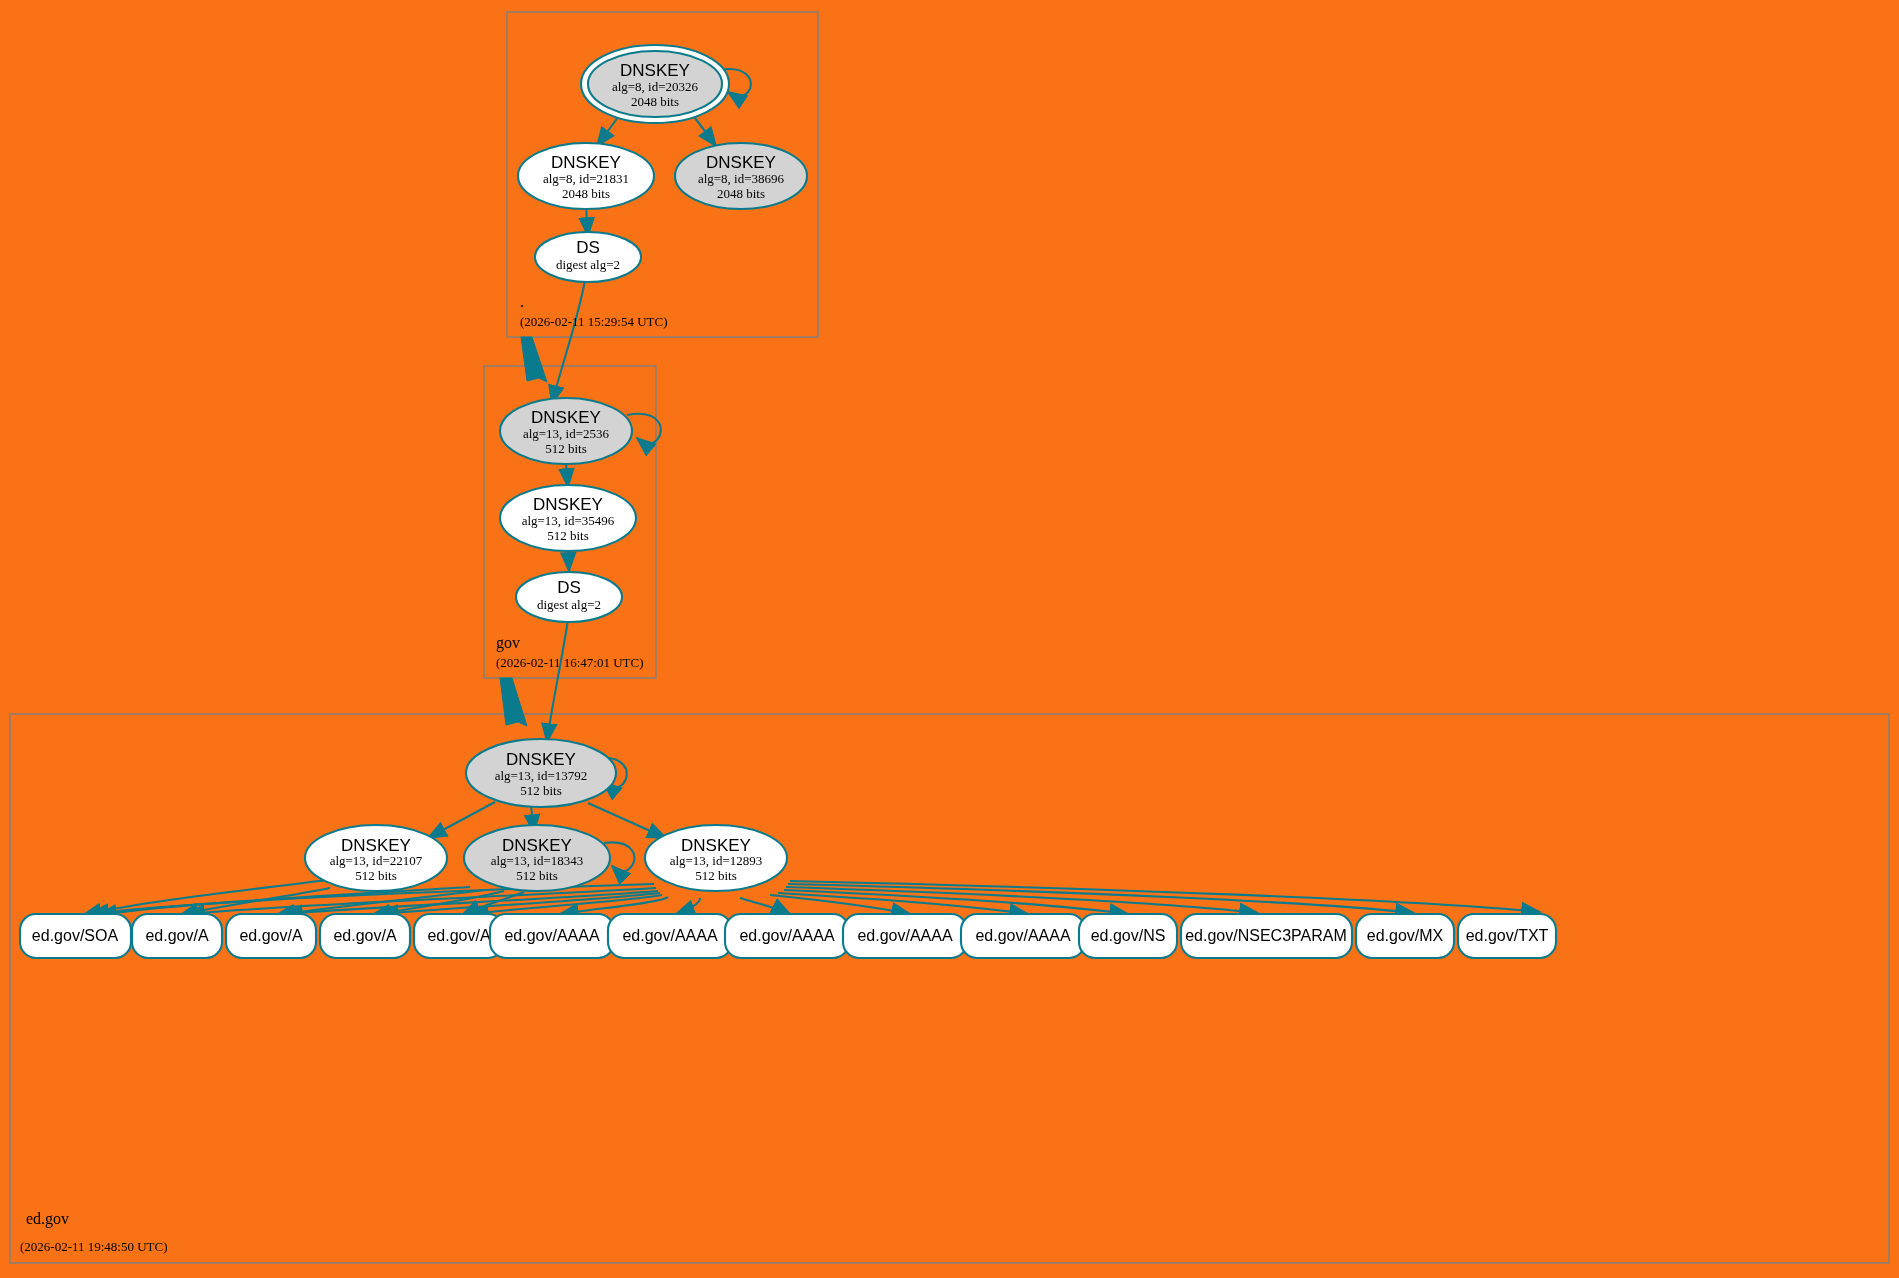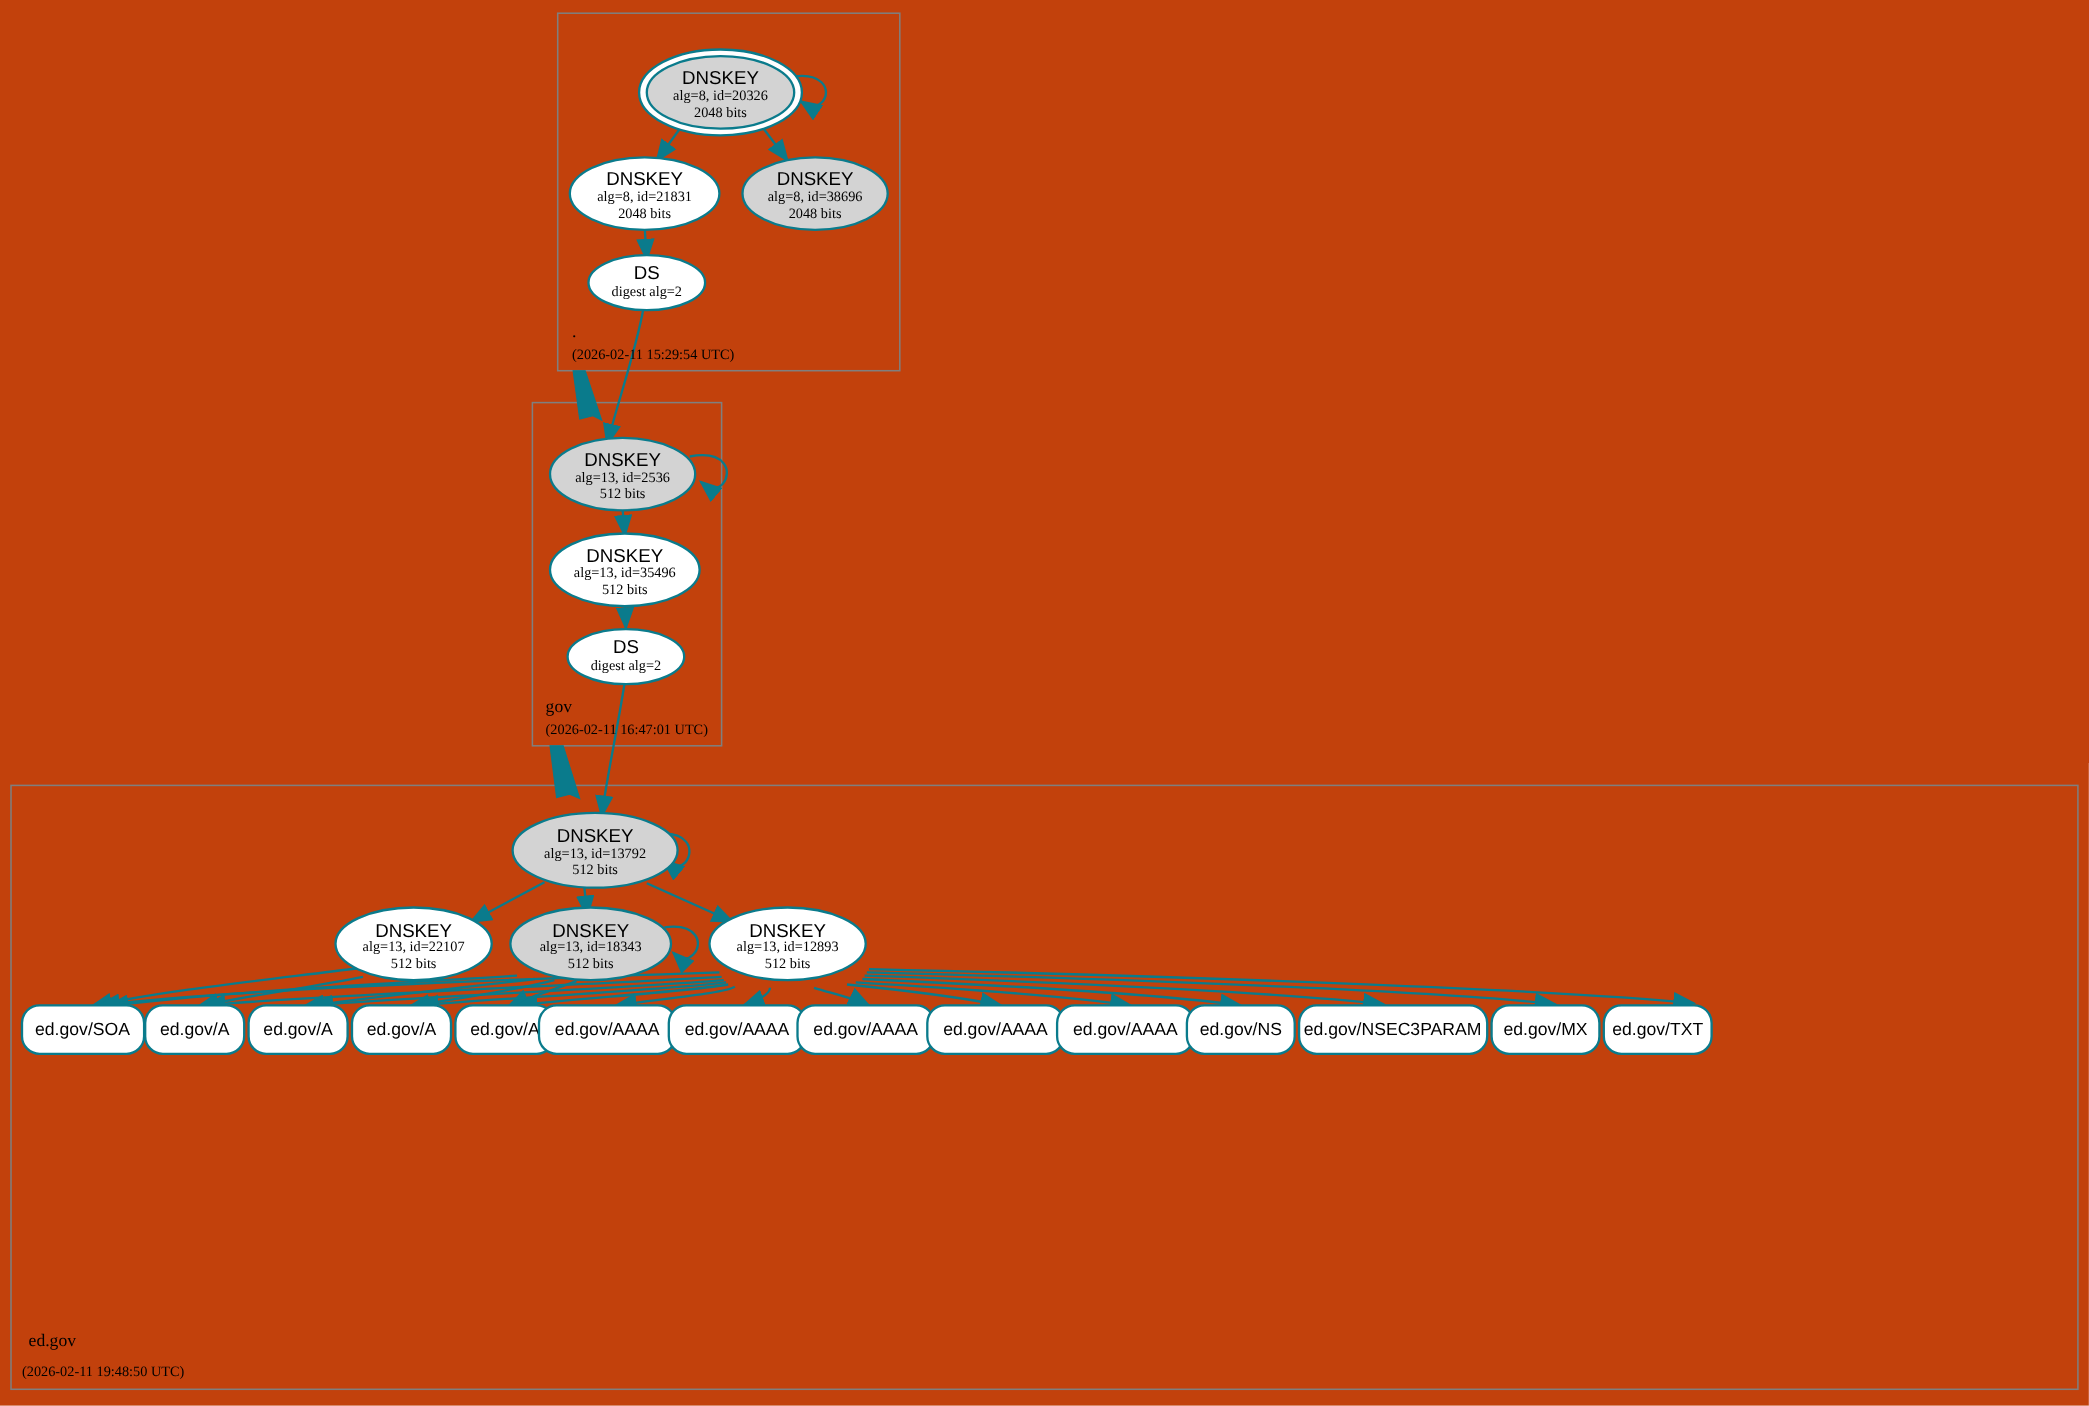--- a/index.html
+++ b/index.html
@@ -7,21 +7,21 @@
     padding: 0;
     background: #ffffff;
   }
   body {
     font-family: "Liberation Sans", sans-serif;
   }
   #canvas {
     position: relative;
     width: 1899px;
     height: 1278px;
-    background: #c2410c;
+    background: #f97316;
     overflow: hidden;
   }
   svg.layer {
     position: absolute;
     top: 0; left: 0;
     width: 1899px;
     height: 1278px;
   }
   .zone-box {
     fill: none;

